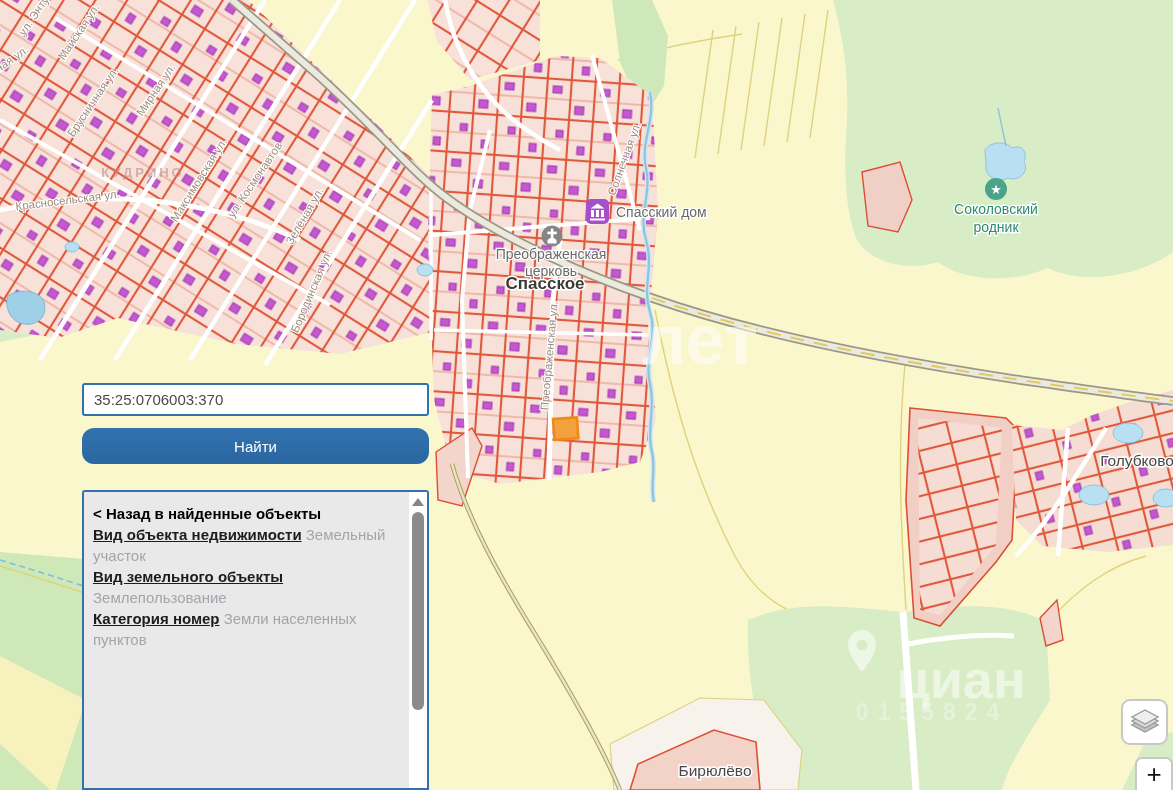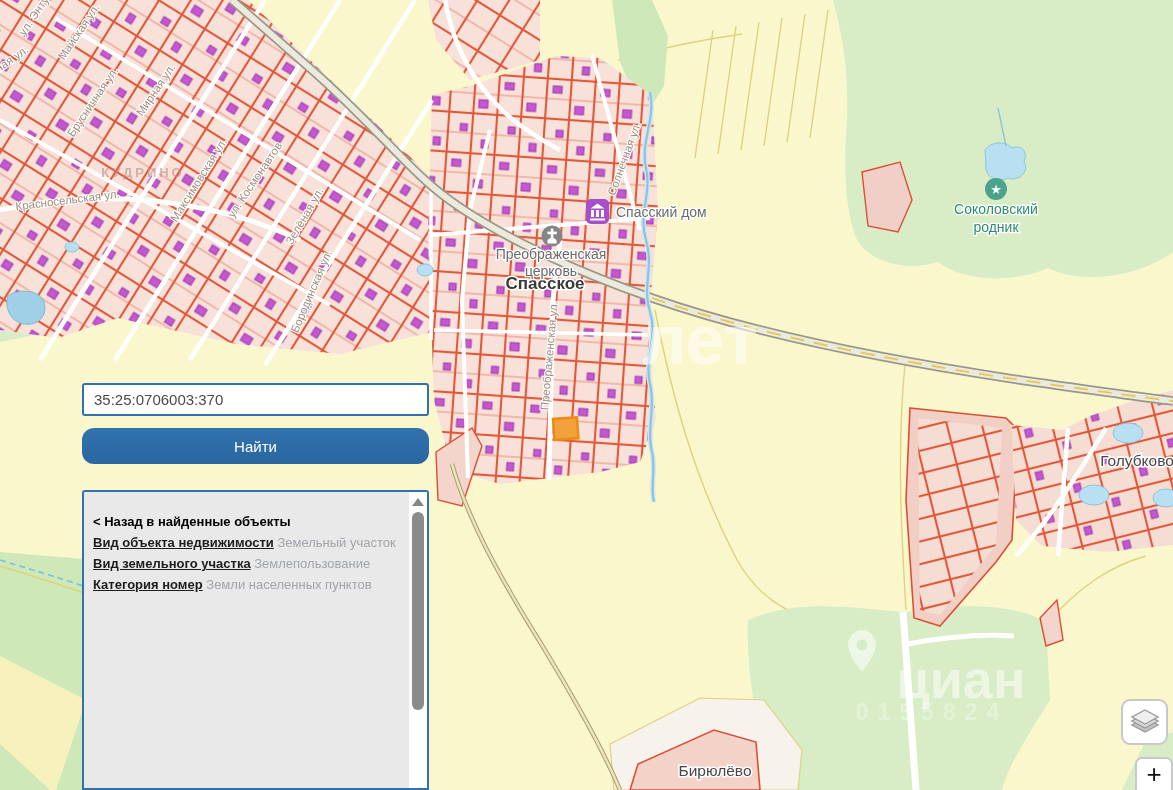--- a/index.html
+++ b/index.html
@@ -23,21 +23,21 @@
 
   
   .search-input{position:absolute;left:82px;top:383px;width:347px;height:33px;box-sizing:border-box;
       border:2px solid #3371ae;border-radius:3px;font:15px "Liberation Sans",sans-serif;color:#4a4a4a;
       padding:0 10px;outline:none;background:#fff;}
   .find-btn{position:absolute;left:82px;top:428px;width:347px;height:36px;box-sizing:border-box;
       background:linear-gradient(#3173af,#2a66a0);border:none;border-radius:12px;color:#fff;
       font:15px "Liberation Sans",sans-serif;cursor:pointer;}
   .panel{position:absolute;left:82px;top:490px;width:347px;height:300px;box-sizing:border-box;
       background:#fff;border:2px solid #3371ae;border-radius:3px 3px 0 0;display:flex;overflow:hidden;}
-  .panel-content{flex:1;background:#e9e9ea;padding:19px 9px 0 9px;font-size:13px;line-height:21px;color:#1d1d1d;overflow:hidden;}
+  .panel-content{flex:1;background:#e9e9ea;padding:11px 9px 0 9px;font-size:15px;line-height:21px;color:#1d1d1d;overflow:hidden;}
   .back-link{font-weight:700;color:#000;cursor:pointer;}
   .lbl{font-weight:700;color:#1d1d1d;text-decoration:underline;}
   .val{color:#a2a5aa;}
   .scrollcol{width:18px;background:#fff;position:relative;flex:none;}
   .scroll-arrow{position:absolute;left:3px;top:6px;width:0;height:0;
       border-left:6px solid transparent;border-right:6px solid transparent;border-bottom:8px solid #858585;}
   .scroll-thumb{position:absolute;left:3px;top:20px;width:12px;height:198px;background:#8b8b8b;border-radius:6px;}
   .layers-btn{position:absolute;left:1121px;top:699px;width:47px;height:46px;box-sizing:border-box;background:#fff;
       border:2px solid #c8c8c8;border-radius:9px;display:flex;align-items:center;justify-content:center;cursor:pointer;}
   .zoom-btn{position:absolute;left:1135px;top:757px;width:38px;height:40px;box-sizing:border-box;background:#fff;
@@ -231,21 +231,21 @@
 </svg>
 
 <input class="search-input" value="35:25:0706003:370" style="">
 
 <button class="find-btn">Найти</button>
 
 <div class="panel">
   <div class="panel-content">
     <div class="back-link">&lt; Назад в найденные объекты</div>
     <div><span class="lbl">Вид объекта недвижимости</span> <span class="val">Земельный участок</span></div>
-    <div><span class="lbl">Вид земельного участка</span> <span class="val">Землепользование</span></div>
+    <div><span class="lbl">Вид земельного объекты</span> <span class="val">Землепользование</span></div>
     <div><span class="lbl">Категория номер</span> <span class="val">Земли населенных пунктов</span></div>
 
   </div>
   <div class="scrollcol">
     <div class="scroll-arrow"></div>
     <div class="scroll-thumb"></div>
   </div>
 </div>
 
 <div class="layers-btn">

